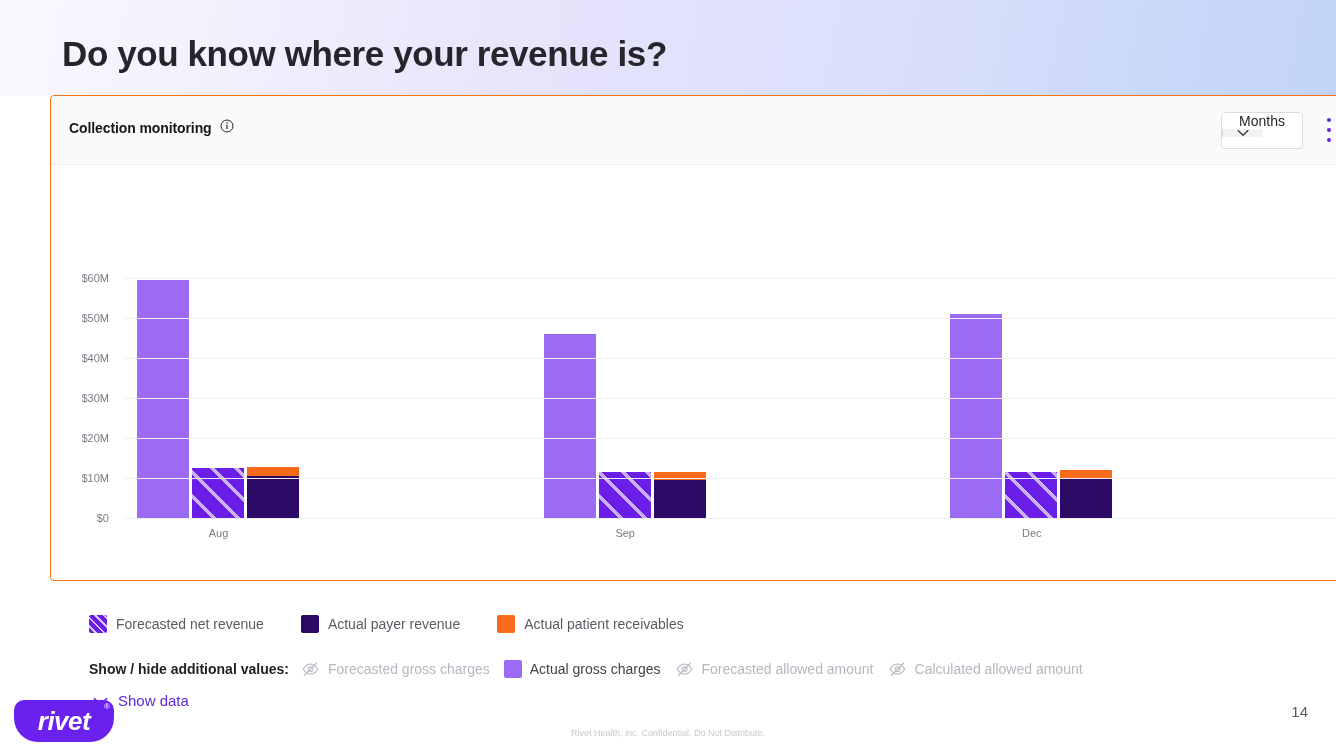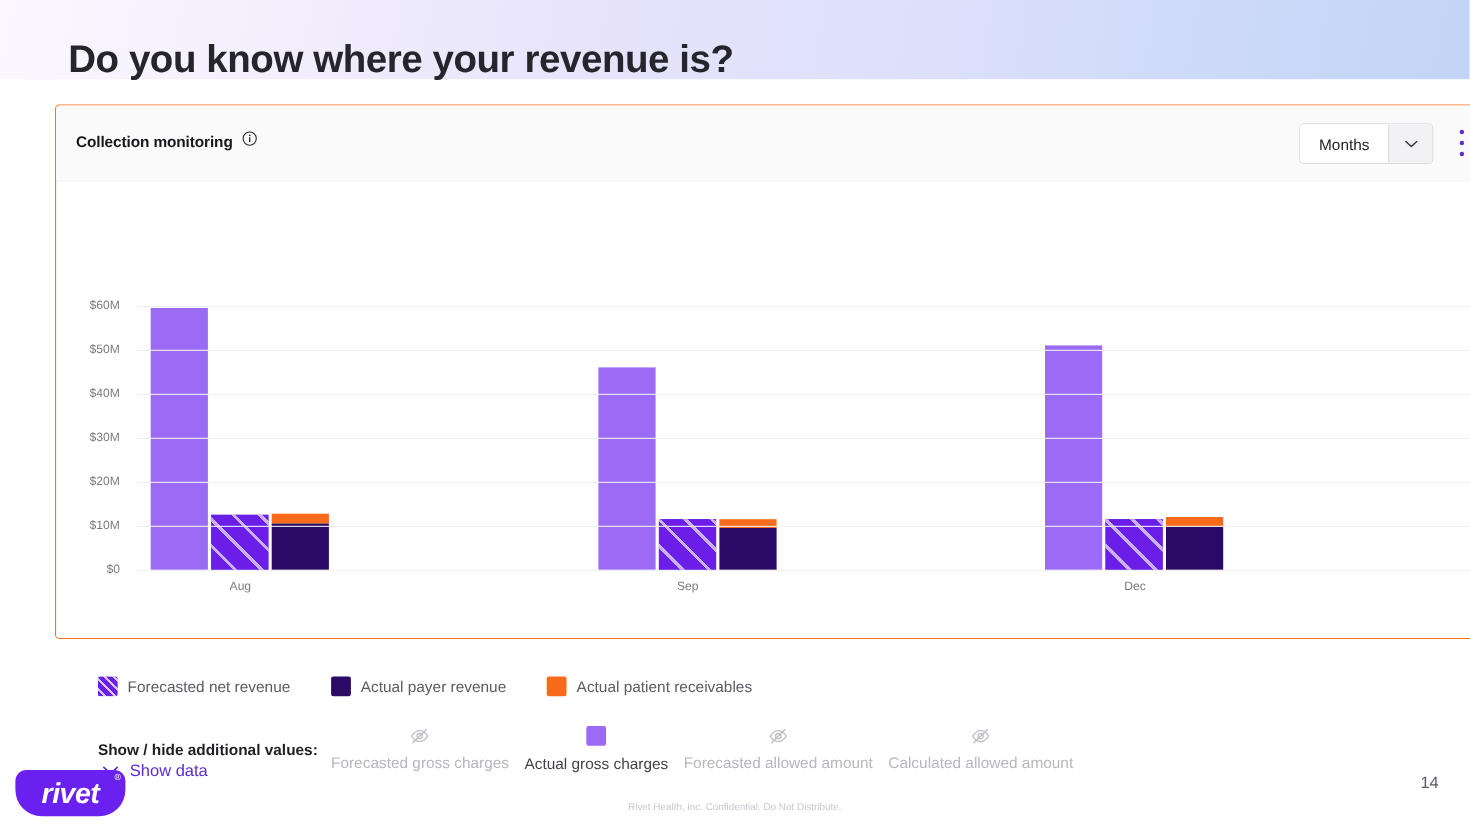--- a/index.html
+++ b/index.html
@@ -10,21 +10,21 @@
     overflow: hidden;
     background: #ffffff;
     font-family: "Liberation Sans", sans-serif;
   }
 
   
   .slide-header {
     position: absolute;
     top: 0; left: 0;
     width: 1336px;
-    height: 72px;
+    height: 96px;
     background: linear-gradient(100deg, #fbf8ff 0%, #f3effd 18%, #e6e3fb 42%, #dbe0fb 65%, #c9d8f8 88%, #c2d4f7 100%);
   }
   .slide-title {
     position: absolute;
     left: 62px;
     top: 34px;
     font-size: 35px;
     font-weight: bold;
     color: #25252b;
     letter-spacing: -0.4px;
@@ -72,20 +72,21 @@
   .dropdown {
     position: absolute;
     right: 70px;
     top: 16px;
     height: 37px;
     display: flex;
     border: 1px solid #dcdde1;
     border-radius: 4px;
     overflow: hidden;
     background: #ffffff;
+    flex-direction: column;
   }
   .dropdown-value {
     display: flex;
     align-items: center;
     padding: 0 17px;
     font-size: 14px;
     color: #1e1f23;
     background: #ffffff;
     white-space: nowrap;
   }
@@ -233,21 +234,20 @@
   .showhide-title {
     font-weight: bold;
     color: #1e1f23;
     margin-right: 12px;
   }
   .toggle-item {
     display: flex;
     align-items: center;
     gap: 8px;
     margin-right: 14px;
-    flex-direction: column;
   }
   .toggle-label-off { color: #b6b7bf; }
   .toggle-label-on { color: #43444b; }
 
   
   .show-data {
     position: absolute;
     left: 42px;
     top: 596px;
     display: flex;

